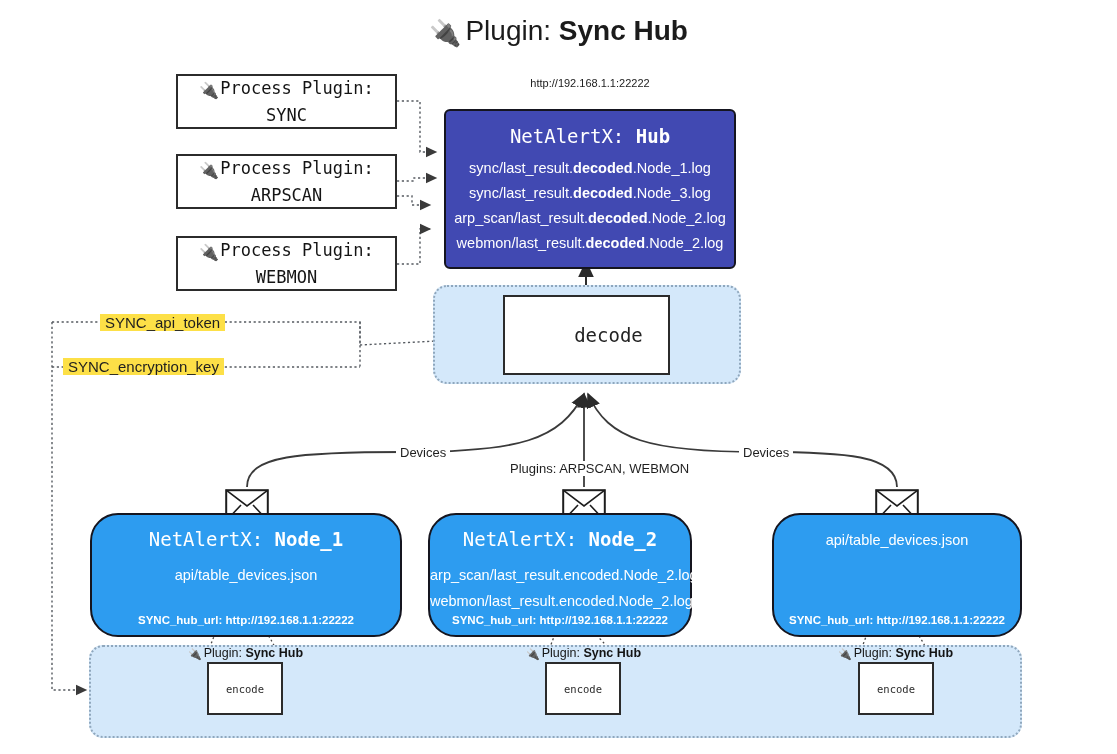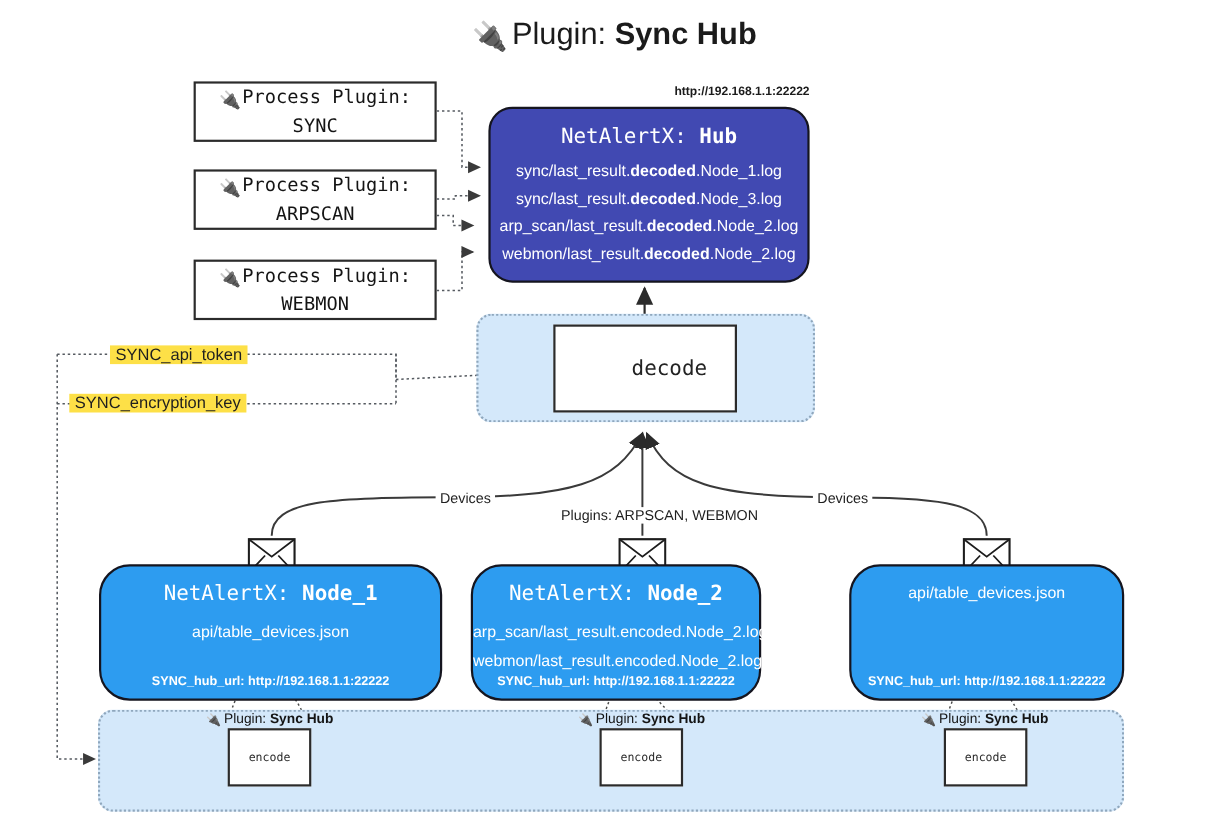--- a/index.html
+++ b/index.html
@@ -6,37 +6,37 @@
   body{width:1117px;height:754px;position:relative;overflow:hidden;
        font-family:"Liberation Sans","DejaVu Sans",sans-serif;color:#1f1f1f;}
   svg.edges{position:absolute;left:0;top:0;width:1117px;height:754px;pointer-events:none;}
 
   
   .title{position:absolute;left:0;top:14px;width:1117px;text-align:center;
          font-size:28px;line-height:34px;color:#1b1b1b;white-space:nowrap;}
   .title .plug{font-size:26px;vertical-align:-2px;margin-right:4px;}
   .title b{font-weight:bold;}
 
-  .hub-url{position:absolute;left:444px;top:77px;width:292px;text-align:right;
-           font-size:11px;font-weight:bold;color:#1b1b1b;}
+  .hub-url{position:absolute;left:444px;top:77px;width:292px;text-align:center;
+           font-size:11px;font-weight:normal;color:#1b1b1b;}
 
   
   .plugin-box{position:absolute;box-sizing:border-box;background:#ffffff;
               border:2px solid #2b2b2b;display:flex;flex-direction:column;
               align-items:center;justify-content:center;
               font-family:"DejaVu Sans Mono","Liberation Mono",monospace;
               font-size:17px;line-height:24px;color:#141414;}
   .plugin-box .l1{white-space:nowrap;}
   .plugin-box .l1 .plug{font-family:"DejaVu Sans",sans-serif;font-size:16px;
               vertical-align:-2px;margin-right:1px;}
   .plugin-box .l2{white-space:nowrap;}
 
-  .hub{position:absolute;left:444px;top:97px;width:292px;height:160px;
+  .hub{position:absolute;left:444px;top:109px;width:292px;height:160px;
        box-sizing:border-box;background:#4149b2;border:2px solid #15151f;
-       border-radius:22px;color:#ffffff;}
+       border-radius:6px;color:#ffffff;}
   .hub .hdr{text-align:center;margin-top:14px;font-size:19px;
        font-family:"DejaVu Sans Mono","Liberation Mono",monospace;
        white-space:nowrap;}
   .hub .hdr b{font-weight:bold;}
   .hub .logs{margin-top:9px;}
   .hub .log{font-size:14.5px;line-height:25px;text-align:center;white-space:nowrap;}
   .hub .log b{font-weight:bold;color:#ffffff;}
 
   .decode-wrap{position:absolute;left:433px;top:285px;width:308px;height:99px;
        box-sizing:border-box;background:#d4e8fa;border:2px dotted #8fa7bd;

